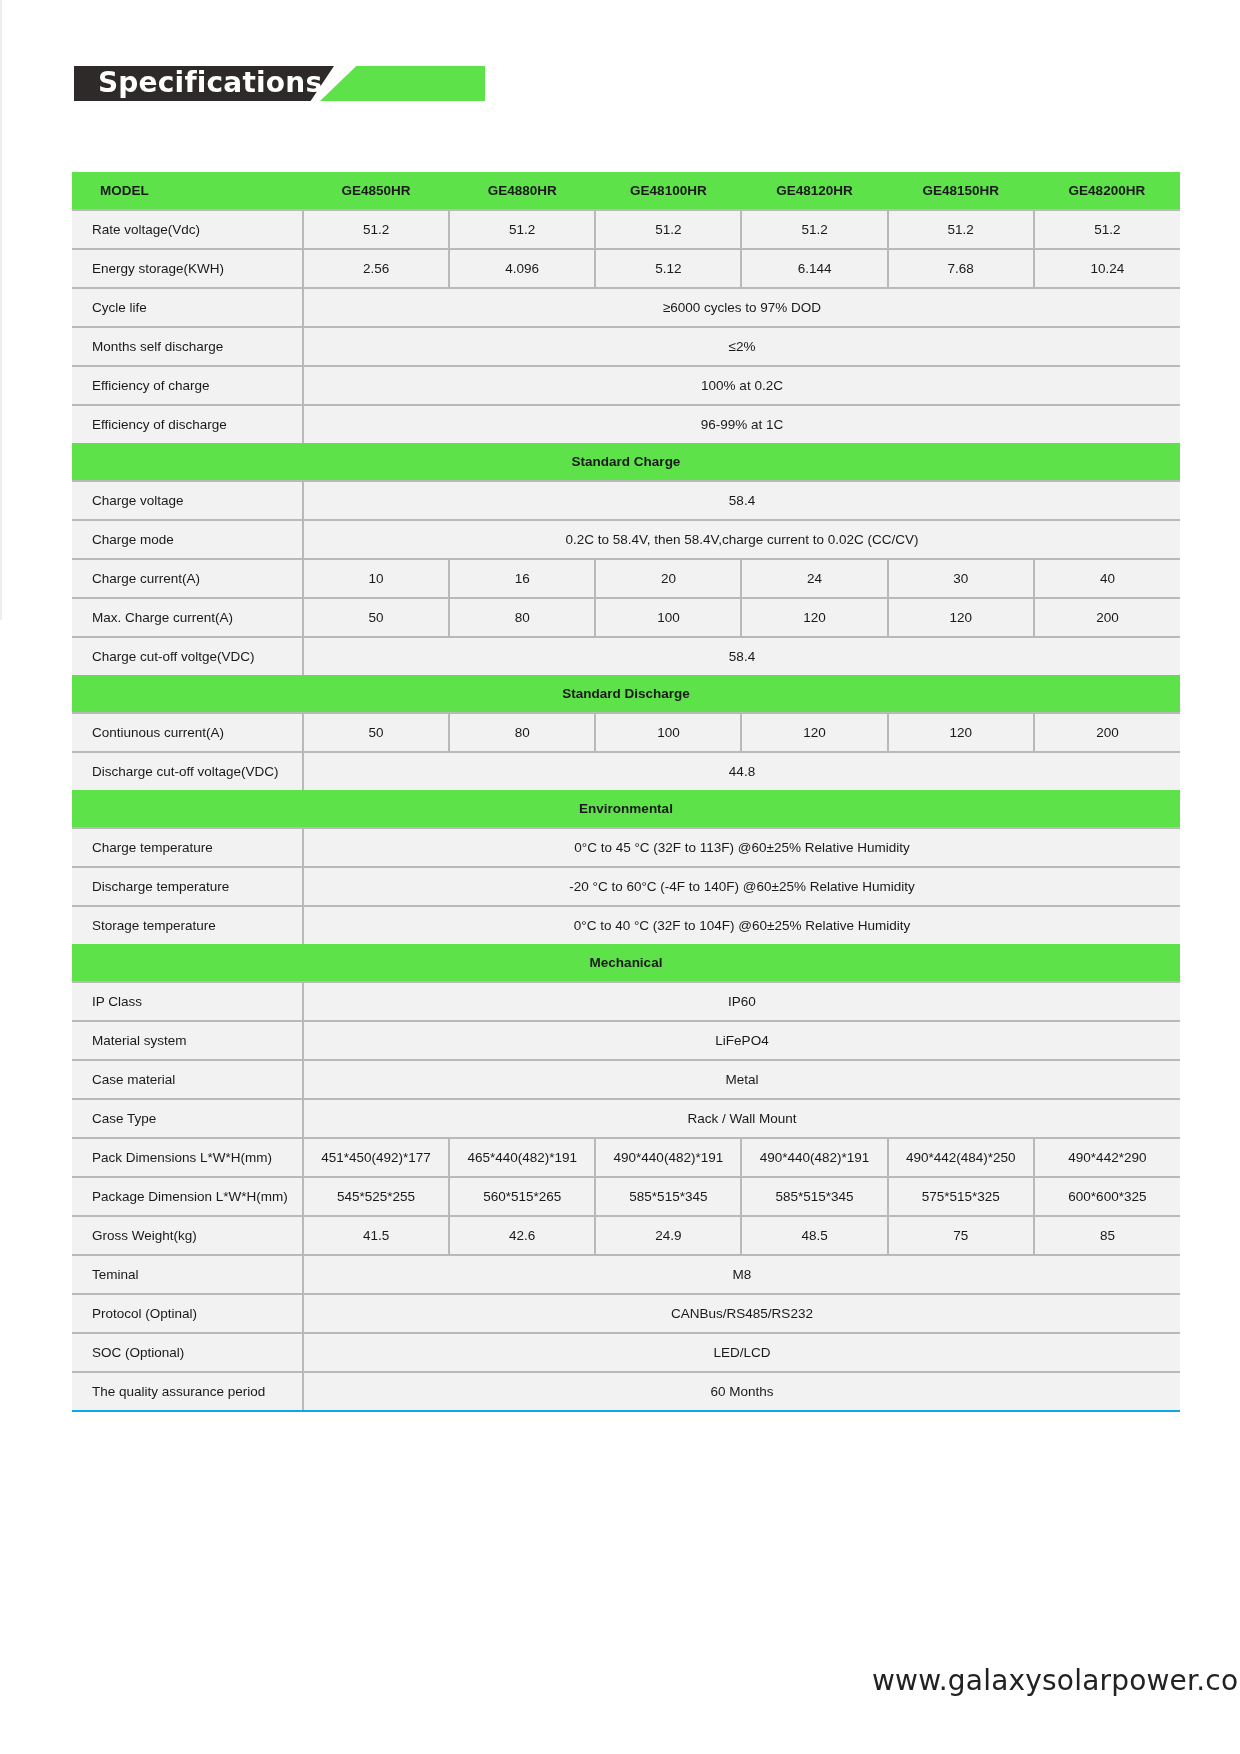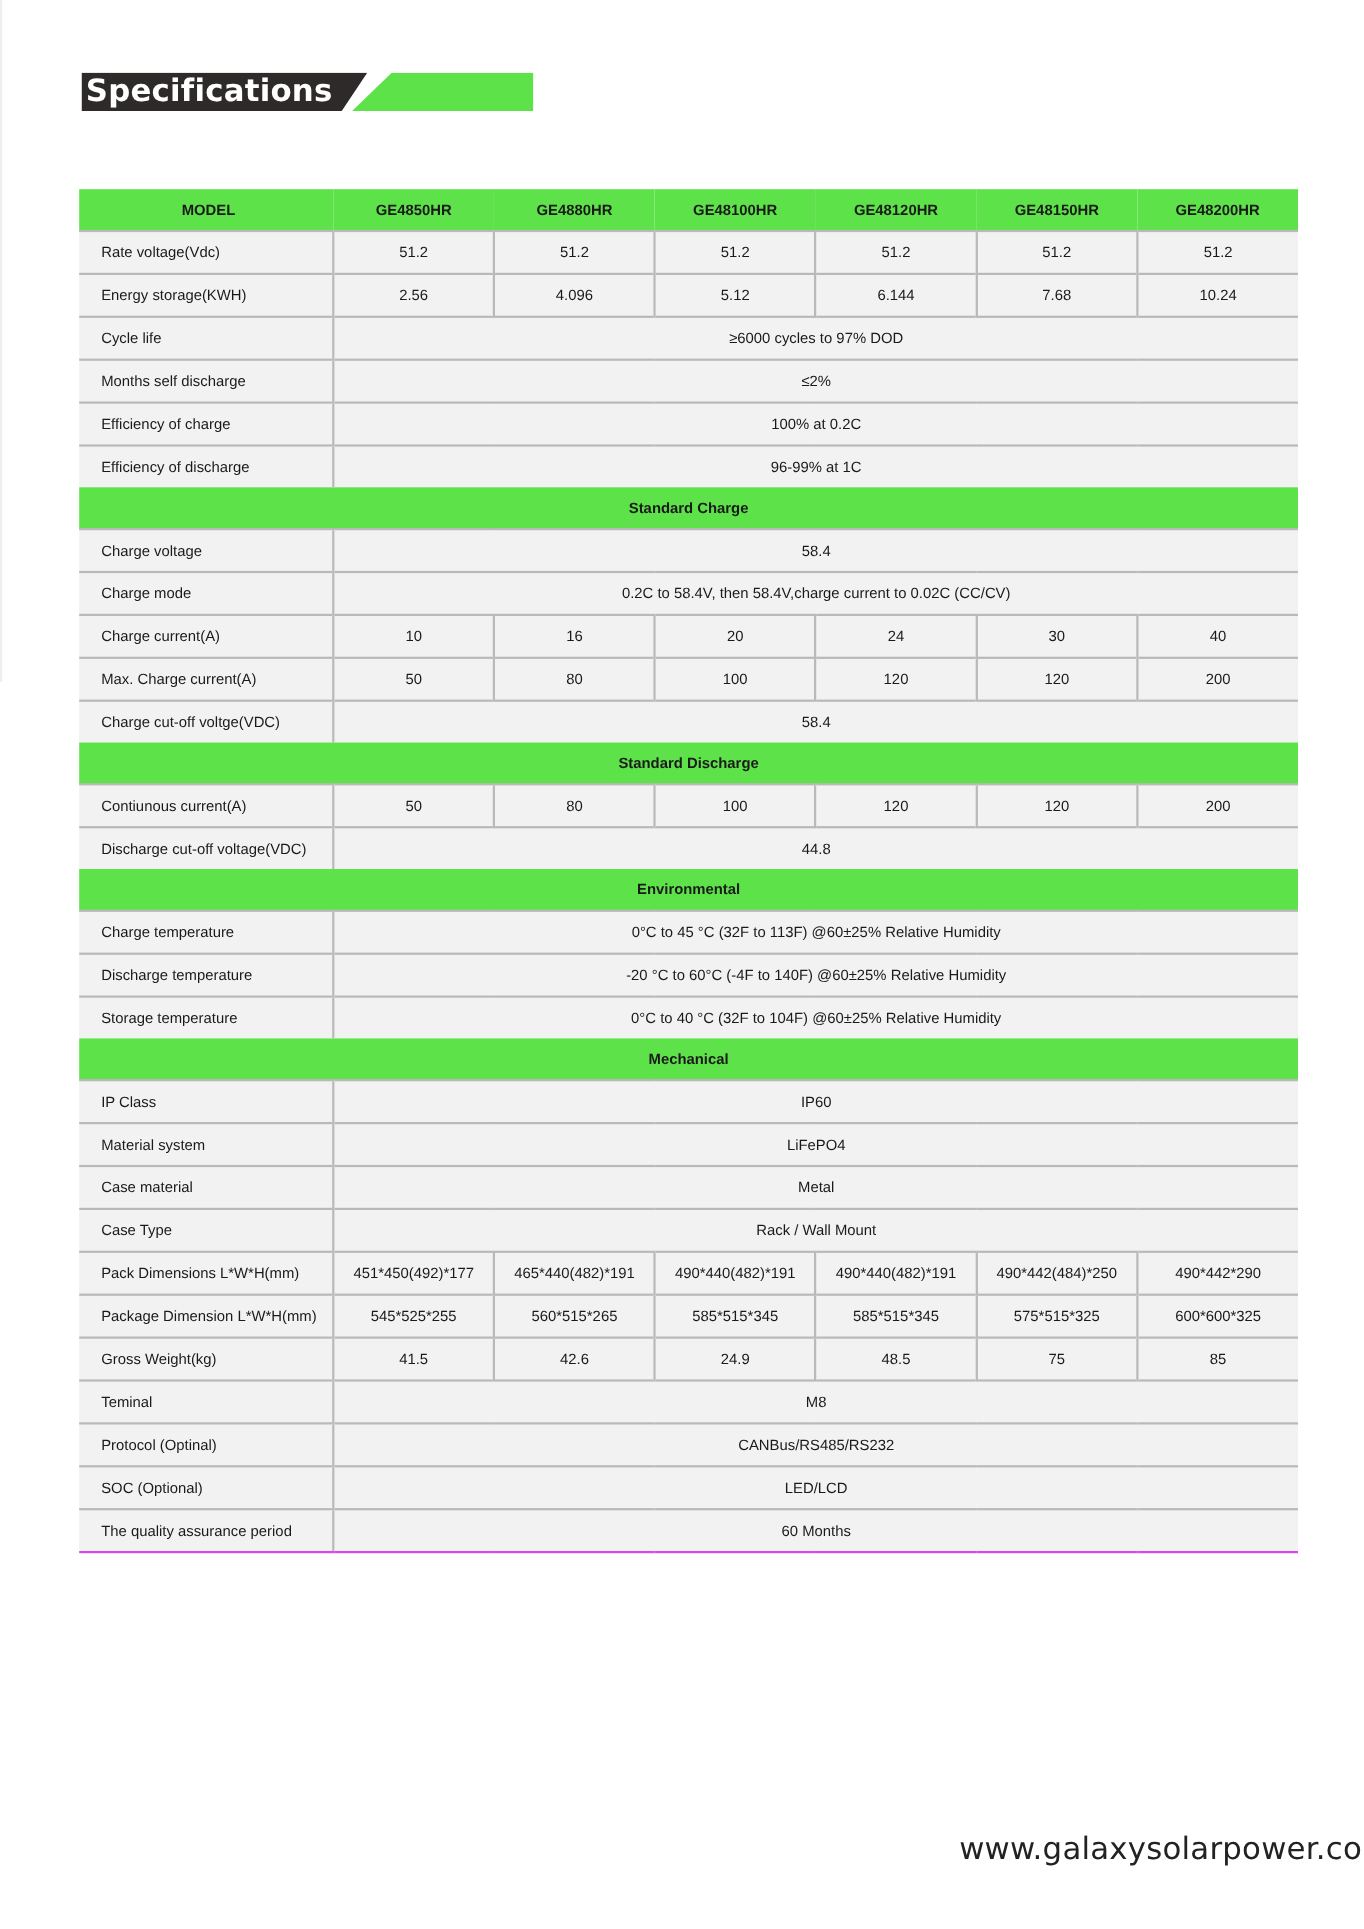--- a/index.html
+++ b/index.html
@@ -4,33 +4,33 @@
 <style>
   html, body { margin:0; padding:0; background:#ffffff; }
   body { width:1240px; height:1754px; position:relative; overflow:hidden;
          font-family:"Liberation Sans", "DejaVu Sans", sans-serif; color:#1a1a1a; }
   .left-edge { position:absolute; left:0; top:0; width:2px; height:620px; background:#eeeeee; }
   .banner { position:absolute; left:74px; top:66px; height:35px; width:340px; }
   .banner .dark { position:absolute; left:0; top:0; height:35px; width:260px;
                   background:#2e2a29; clip-path:polygon(0 0,100% 0,91% 100%,0 100%); }
   .banner .green { position:absolute; left:246px; top:0; height:35px; width:165px;
                    background:#5ee24a; clip-path:polygon(22% 0,100% 0,100% 100%,0 100%); }
-  .banner .title { position:absolute; left:4px; top:-1px; font-size:28px; font-weight:bold;
+  .banner .title { position:absolute; left:24px; top:-1px; font-size:28px; font-weight:bold;
                    color:#ffffff; letter-spacing:0.2px; line-height:36px;
                    font-family:"DejaVu Sans", sans-serif; }
   table.spec { position:absolute; left:72px; top:172px; width:1108px;
                border-collapse:collapse; table-layout:fixed; font-size:13.5px; }
   table.spec col.c0 { width:231px; }
   table.spec td { height:37px; padding:0; border-top:2px solid #b9b9b9; border-left:2px solid #b9b9b9;
                   background:#f2f2f2; text-align:center; vertical-align:middle; line-height:16px; }
   table.spec td.lbl { text-align:left; padding-left:20px; border-left:none; }
   table.spec tr.head td, table.spec tr.section td { background:#5ee24a; font-weight:bold; border-left:none; border-top:none; }
-  table.spec tr.head td.lbl { padding-left:4px;text-align:center; }
+  table.spec tr.head td.lbl { padding-left:28px; }
   table.spec tr.section td { border-top:none; }
-  table.spec tr.last td { border-bottom:2px solid #d946ef; }
+  table.spec tr.last td { border-bottom:2px solid #0ea5e9; }
   .footer { position:absolute; left:872px; top:1664px; font-size:28px; color:#222;
             font-family:"DejaVu Sans", sans-serif; letter-spacing:0.2px; }
 </style>
 </head>
 <body>
 
 <div class="left-edge"></div>
 
 <div class="banner">
   <div class="dark"></div>

